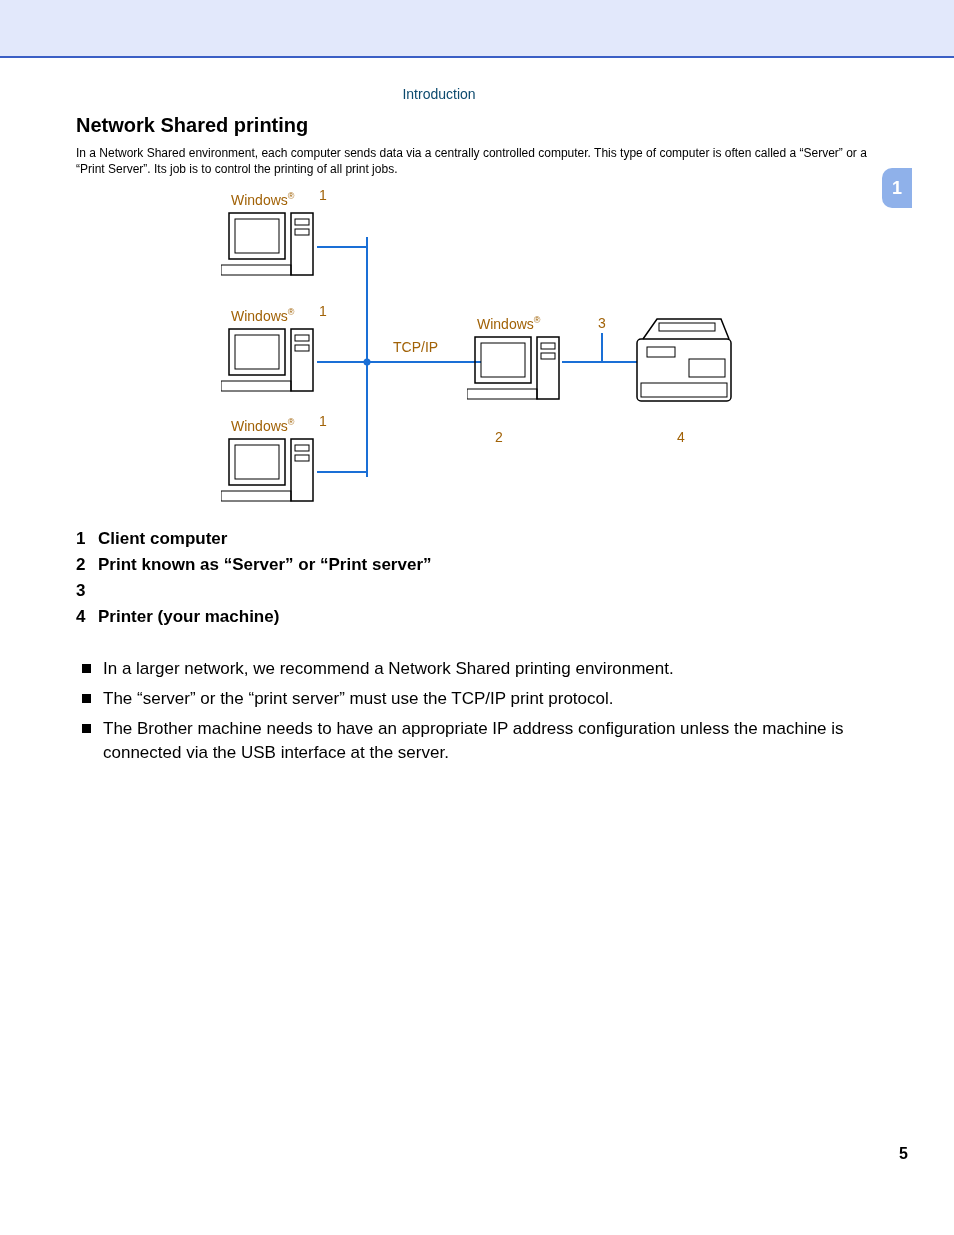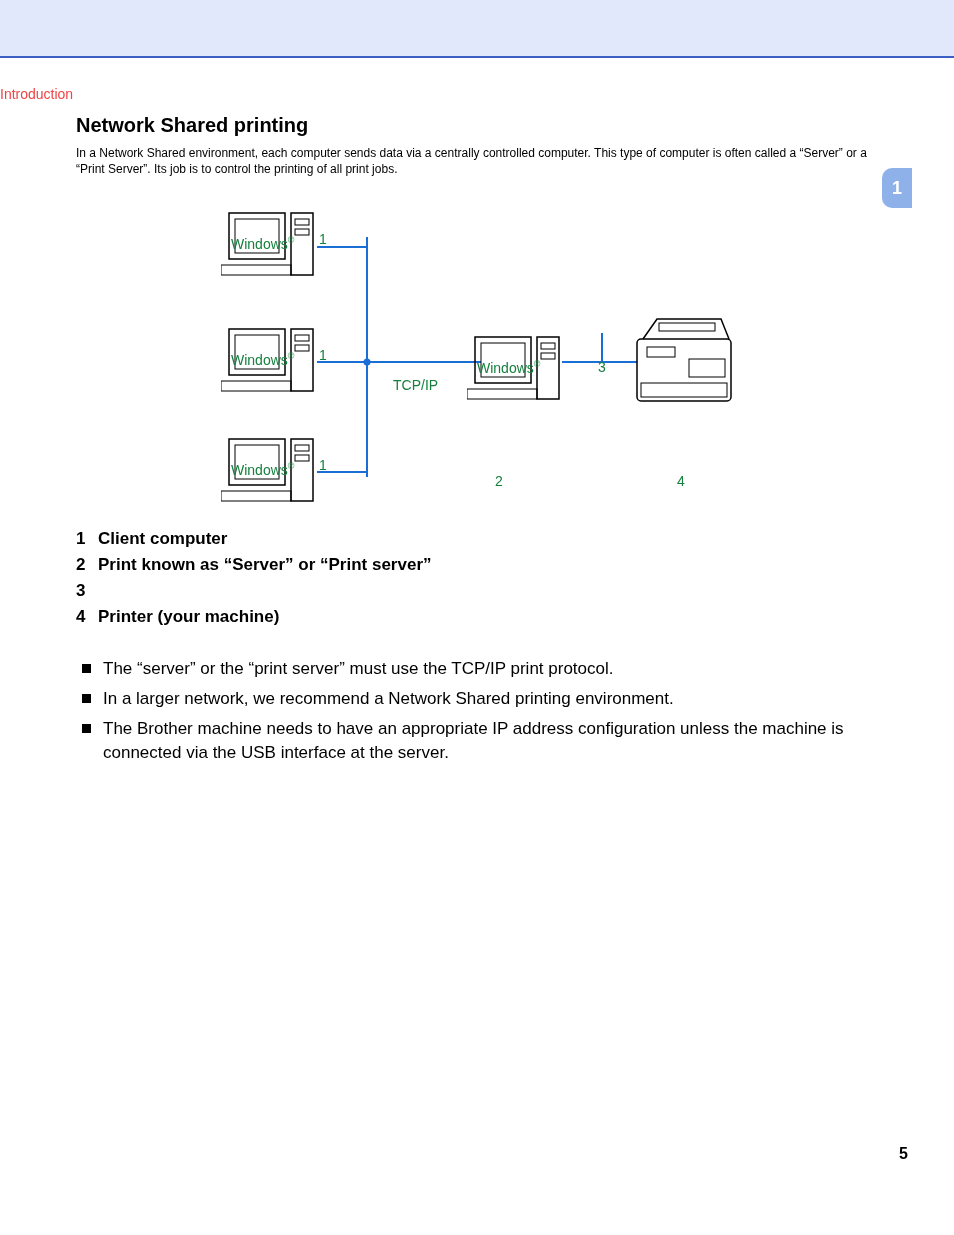--- a/index.html
+++ b/index.html
@@ -10,22 +10,22 @@
     color: #000;
     background: #fff;
   }
   .top-banner {
     width: 100%;
     height: 56px;
     background: #e2e8fb;
     border-bottom: 2px solid #3b5fc5;
   }
   .header-label {
-    text-align: left;
-    color: #ef4444;
+    text-align: center;
+    color: #0c4a6e;
     font-size: 14px;
     padding: 28px 76px 0 0;
   }
   .chapter-tab {
     position: absolute;
     top: 168px;
     right: 42px;
     width: 30px;
     height: 40px;
     background: #8fb1ea;
@@ -56,23 +56,22 @@
     margin: 4px auto 10px auto;
     position: relative;
   }
   .diagram svg {
     position: absolute;
     top: 0; left: 0;
   }
   .dlabel {
     position: absolute;
     font-size: 14px;
-    color: #15803d;
+    color: #a16207;
     white-space: nowrap;
-    margin-top: 44px;
   }
   .dlabel sup { font-size: 9px; }
   .legend {
     margin: 12px 0 30px 0;
   }
   .legend-item {
     font-size: 17px;
     font-weight: bold;
     margin: 6px 0;
     display: flex;
@@ -170,21 +169,21 @@
       <rect x="8" y="8" width="56" height="46" fill="none" stroke="#000" stroke-width="1.5"></rect>
       <rect x="14" y="14" width="44" height="34" fill="#fff" stroke="#000" stroke-width="1"></rect>
       <rect x="0" y="60" width="70" height="10" fill="none" stroke="#000" stroke-width="1"></rect>
       <rect x="70" y="8" width="22" height="62" fill="none" stroke="#000" stroke-width="1.5"></rect>
       <rect x="74" y="14" width="14" height="6" fill="none" stroke="#000" stroke-width="1"></rect>
       <rect x="74" y="24" width="14" height="6" fill="none" stroke="#000" stroke-width="1"></rect>
     </svg>
     <div class="dlabel" style="left:24px;top:230px"><span>Windows</span><sup>®</sup></div>
     <div class="dlabel" style="left:112px;top:226px">1</div>
 
-    <div class="dlabel" style="left:186px;top:146px">TCP/IP</div>
+    <div class="dlabel" style="left:186px;top:152px">TCP/IP</div>
 
     <svg width="100" height="90" style="position:absolute;left:260px;top:142px">
       <rect x="8" y="8" width="56" height="46" fill="none" stroke="#000" stroke-width="1.5"></rect>
       <rect x="14" y="14" width="44" height="34" fill="#fff" stroke="#000" stroke-width="1"></rect>
       <rect x="0" y="60" width="70" height="10" fill="none" stroke="#000" stroke-width="1"></rect>
       <rect x="70" y="8" width="22" height="62" fill="none" stroke="#000" stroke-width="1.5"></rect>
       <rect x="74" y="14" width="14" height="6" fill="none" stroke="#000" stroke-width="1"></rect>
       <rect x="74" y="24" width="14" height="6" fill="none" stroke="#000" stroke-width="1"></rect>
     </svg>
     <div class="dlabel" style="left:270px;top:128px"><span>Windows</span><sup>®</sup></div>
@@ -217,25 +216,25 @@
     </div>
     <div class="legend-item">
       <span class="num">4</span>
       <span>Printer (your machine)</span>
     </div>
   </div>
 
   <div class="bullets">
     <div class="bullet-row">
       <span class="sq"></span>
-      <span>The “server” or the “print server” must use the TCP/IP print protocol.</span>
+      <span>In a larger network, we recommend a Network Shared printing environment.</span>
     </div>
     <div class="bullet-row">
       <span class="sq"></span>
-      <span>In a larger network, we recommend a Network Shared printing environment.</span>
+      <span>The “server” or the “print server” must use the TCP/IP print protocol.</span>
     </div>
     <div class="bullet-row">
       <span class="sq"></span>
       <span>The Brother machine needs to have an appropriate IP address configuration unless the machine is connected via the USB interface at the server.</span>
     </div>
   </div>
 
 </div>
 
 <div class="page-num">5</div>

